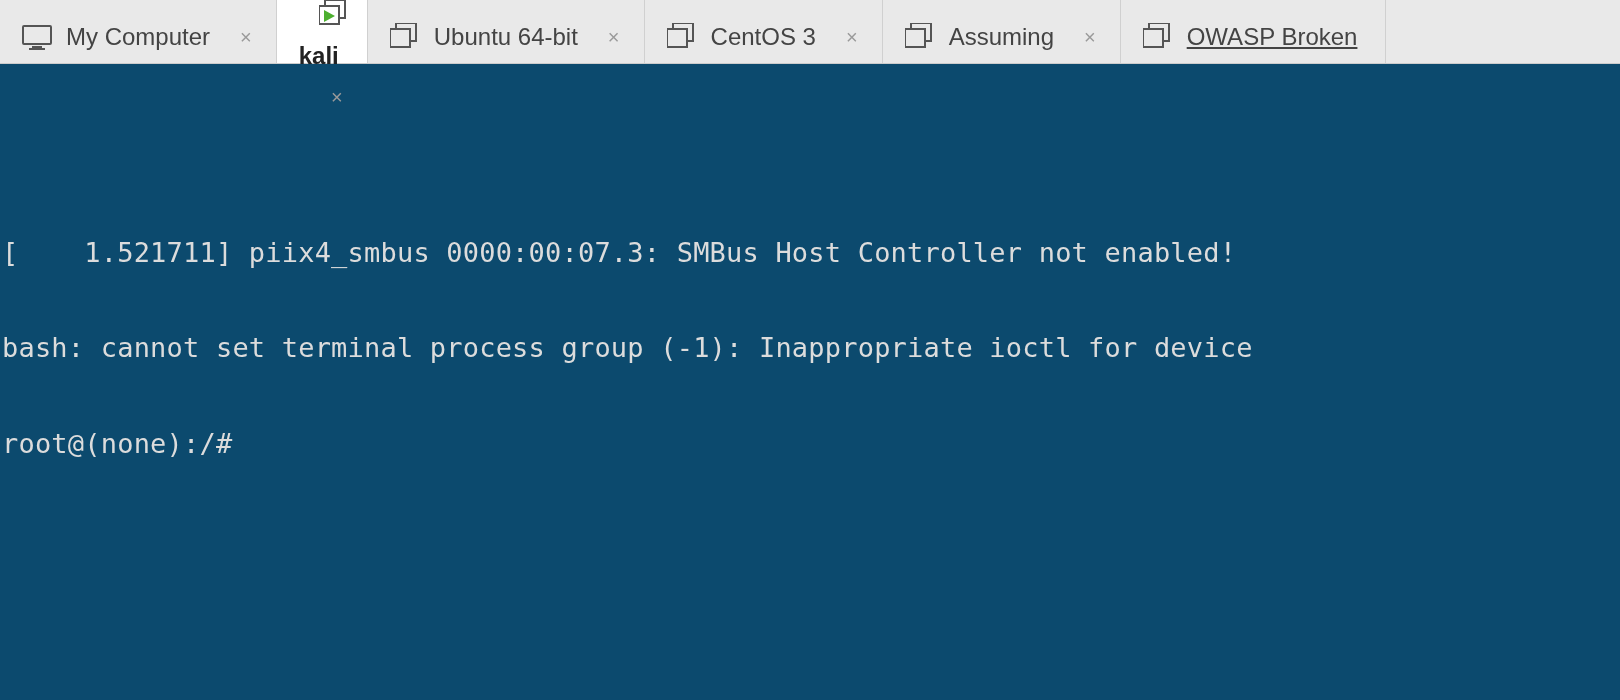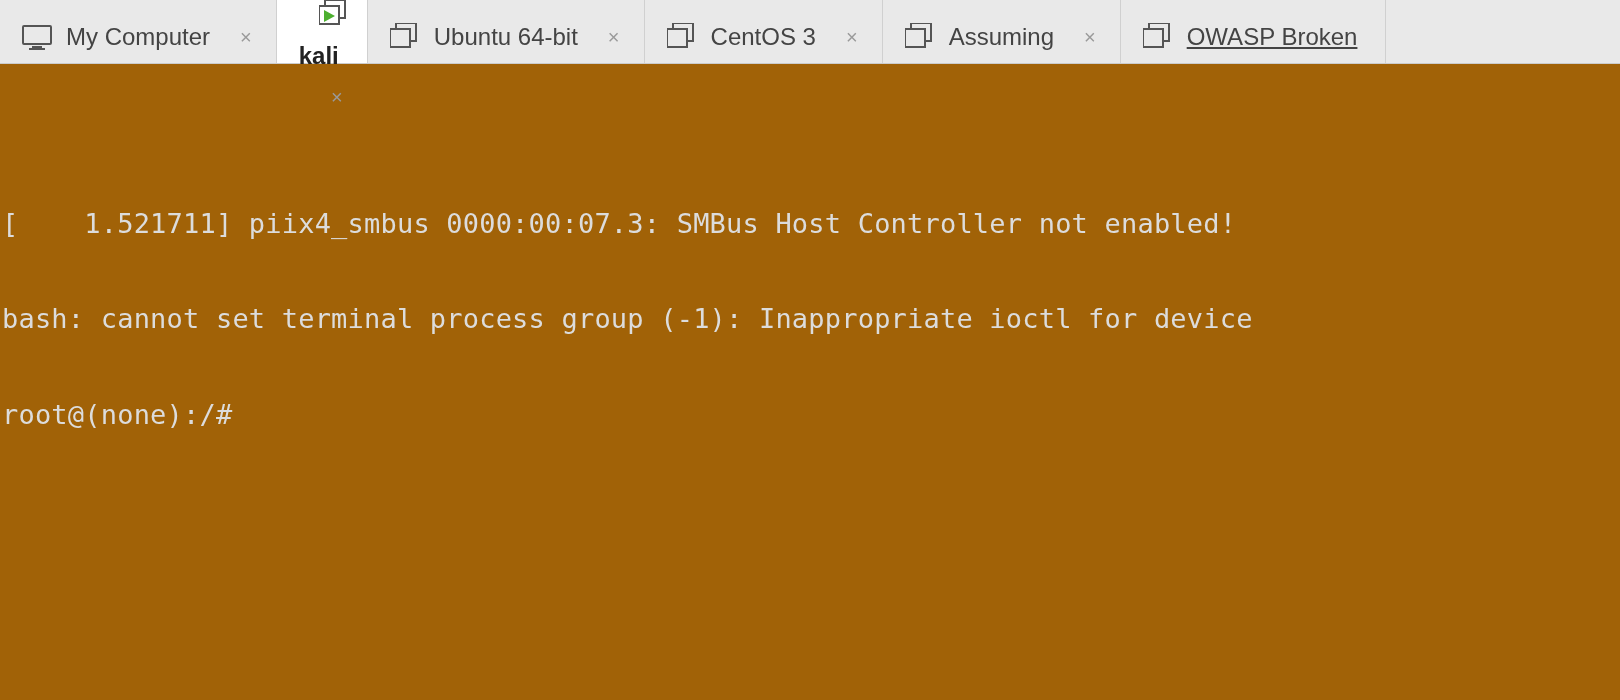--- a/index.html
+++ b/index.html
@@ -53,26 +53,26 @@
     .tab.last {
       flex: 0 0 auto;
       text-decoration: underline;
     }
     svg.tab-icon {
       flex: 0 0 auto;
     }
     .terminal {
       width: 100%;
       height: calc(100% - 64px);
-      background: #a16207;
+      background: #0c4a6e;
       color: #dcdcdc;
       font-family: "DejaVu Sans Mono", "Courier New", monospace;
       font-size: 27px;
       line-height: 1.18;
-      padding-top: 80px;
+      padding-top: 109px;
       padding-left: 2px;
       white-space: pre;
       letter-spacing: 0.2px;
     }
     .terminal .line {
       display: block;
     }
   </style>
 </head>
 <body>

